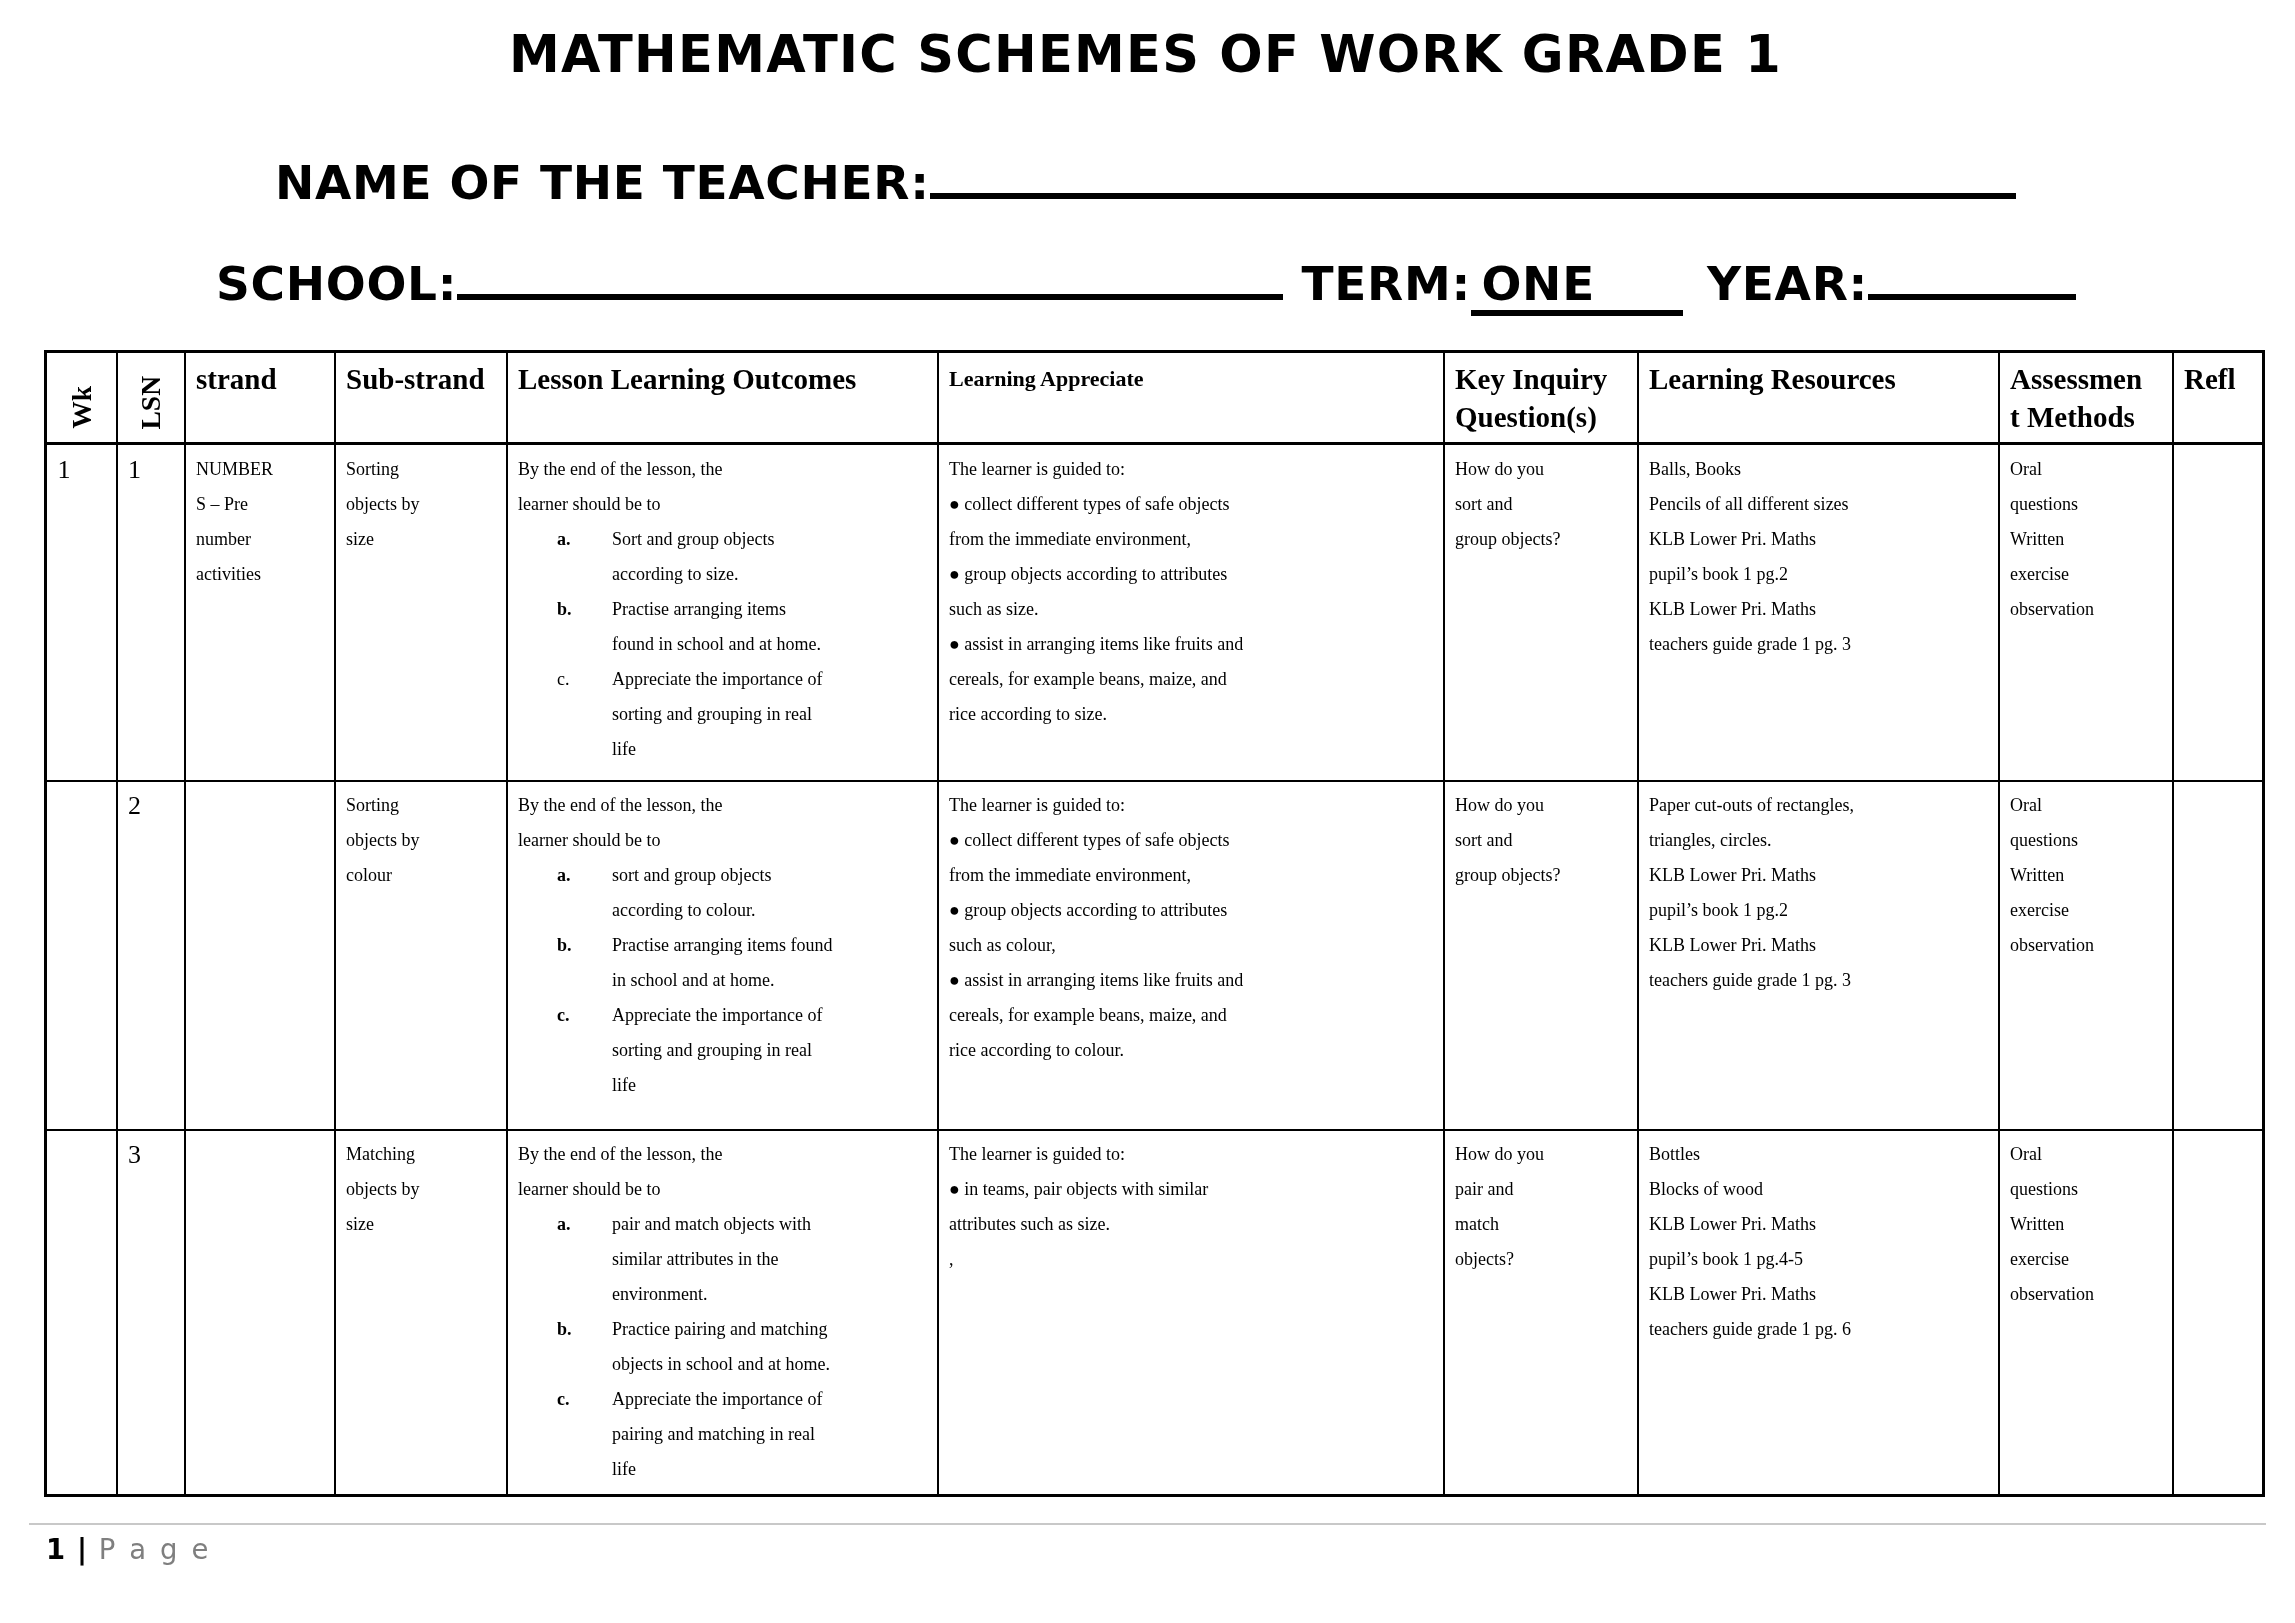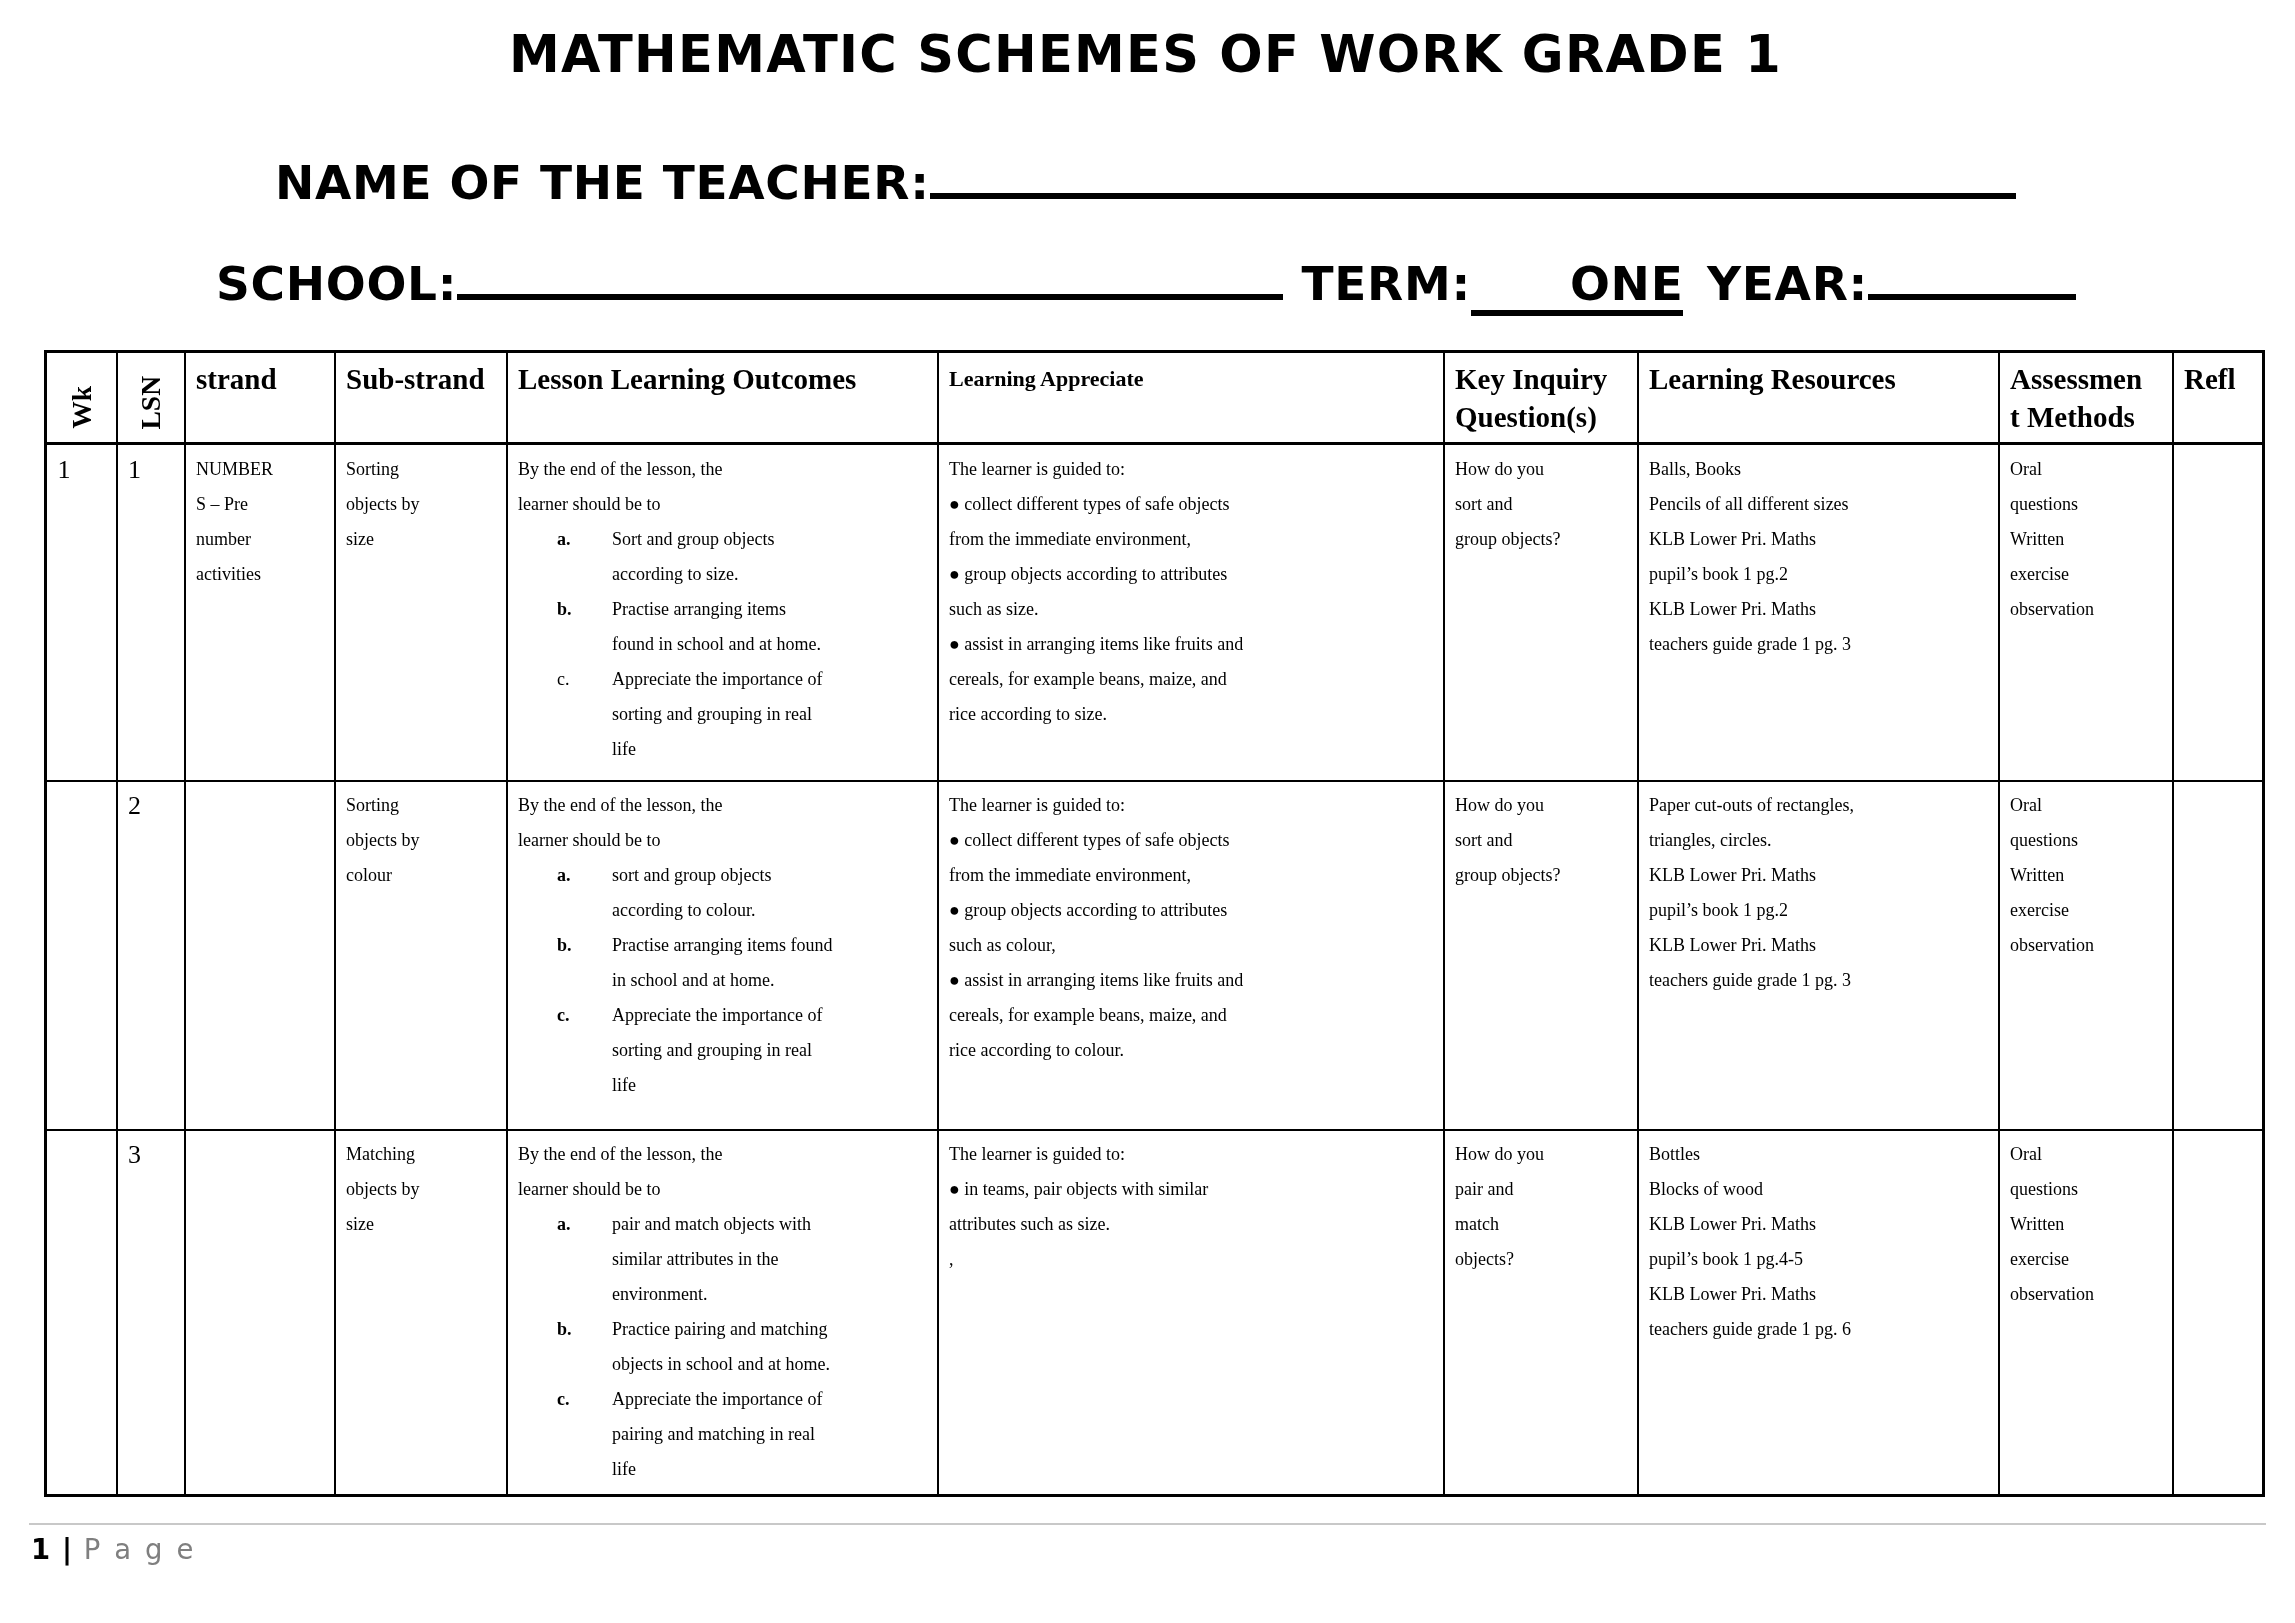--- a/index.html
+++ b/index.html
@@ -20,21 +20,21 @@
   .hlabel{
     font-family:"DejaVu Sans", sans-serif;font-weight:bold;
     font-size:47px;letter-spacing:0.7px;
   }
   .blank{
     display:inline-block;border-bottom:6.5px solid #000;
     height:46px;vertical-align:baseline;
   }
   .blank-teacher{width:1086px;}
   .blank-school{width:826px;margin-right:18.3px;}
-  .blank-term{width:202px;margin-right:23.6px;padding-left:10.5px;height:54px;text-align:right;}
+  .blank-term{width:202px;margin-right:23.6px;padding-left:10.5px;height:54px;}
   .blank-year{width:208px;}
   .term-value{
     font-family:"DejaVu Sans", sans-serif;font-weight:bold;
     font-size:47px;letter-spacing:0.7px;
   }
   
   table.scheme{
     border-collapse:collapse;table-layout:fixed;
     width:2218px;margin:34px 0 0 44px;
     border:3.3px solid #000;
@@ -64,21 +64,21 @@
   .oc-item{display:flex;}
   .oc-m{flex:0 0 55px;font-weight:bold;}
   .oc-m.plain{font-weight:normal;}
   .oc-t{white-space:pre;}
   
   .footer-rule{
     position:absolute;left:29.4px;top:1523px;width:2237px;height:2px;
     background:#c8c8c8;
   }
   .footer-text{
-    position:absolute;left:31px;top:1533px;
+    position:absolute;left:46px;top:1533px;
     font-family:"DejaVu Sans", sans-serif;font-size:27.5px;
     letter-spacing:2.6px;white-space:nowrap;
   }
   .footer-text .pgnum{font-weight:bold;color:#000;}
   .footer-text .sep{color:#000;margin:0 9.2px;font-weight:bold;}
   .footer-text .pglabel{color:#7f7f7f;}
 </style>
 </head>
 <body>
 

